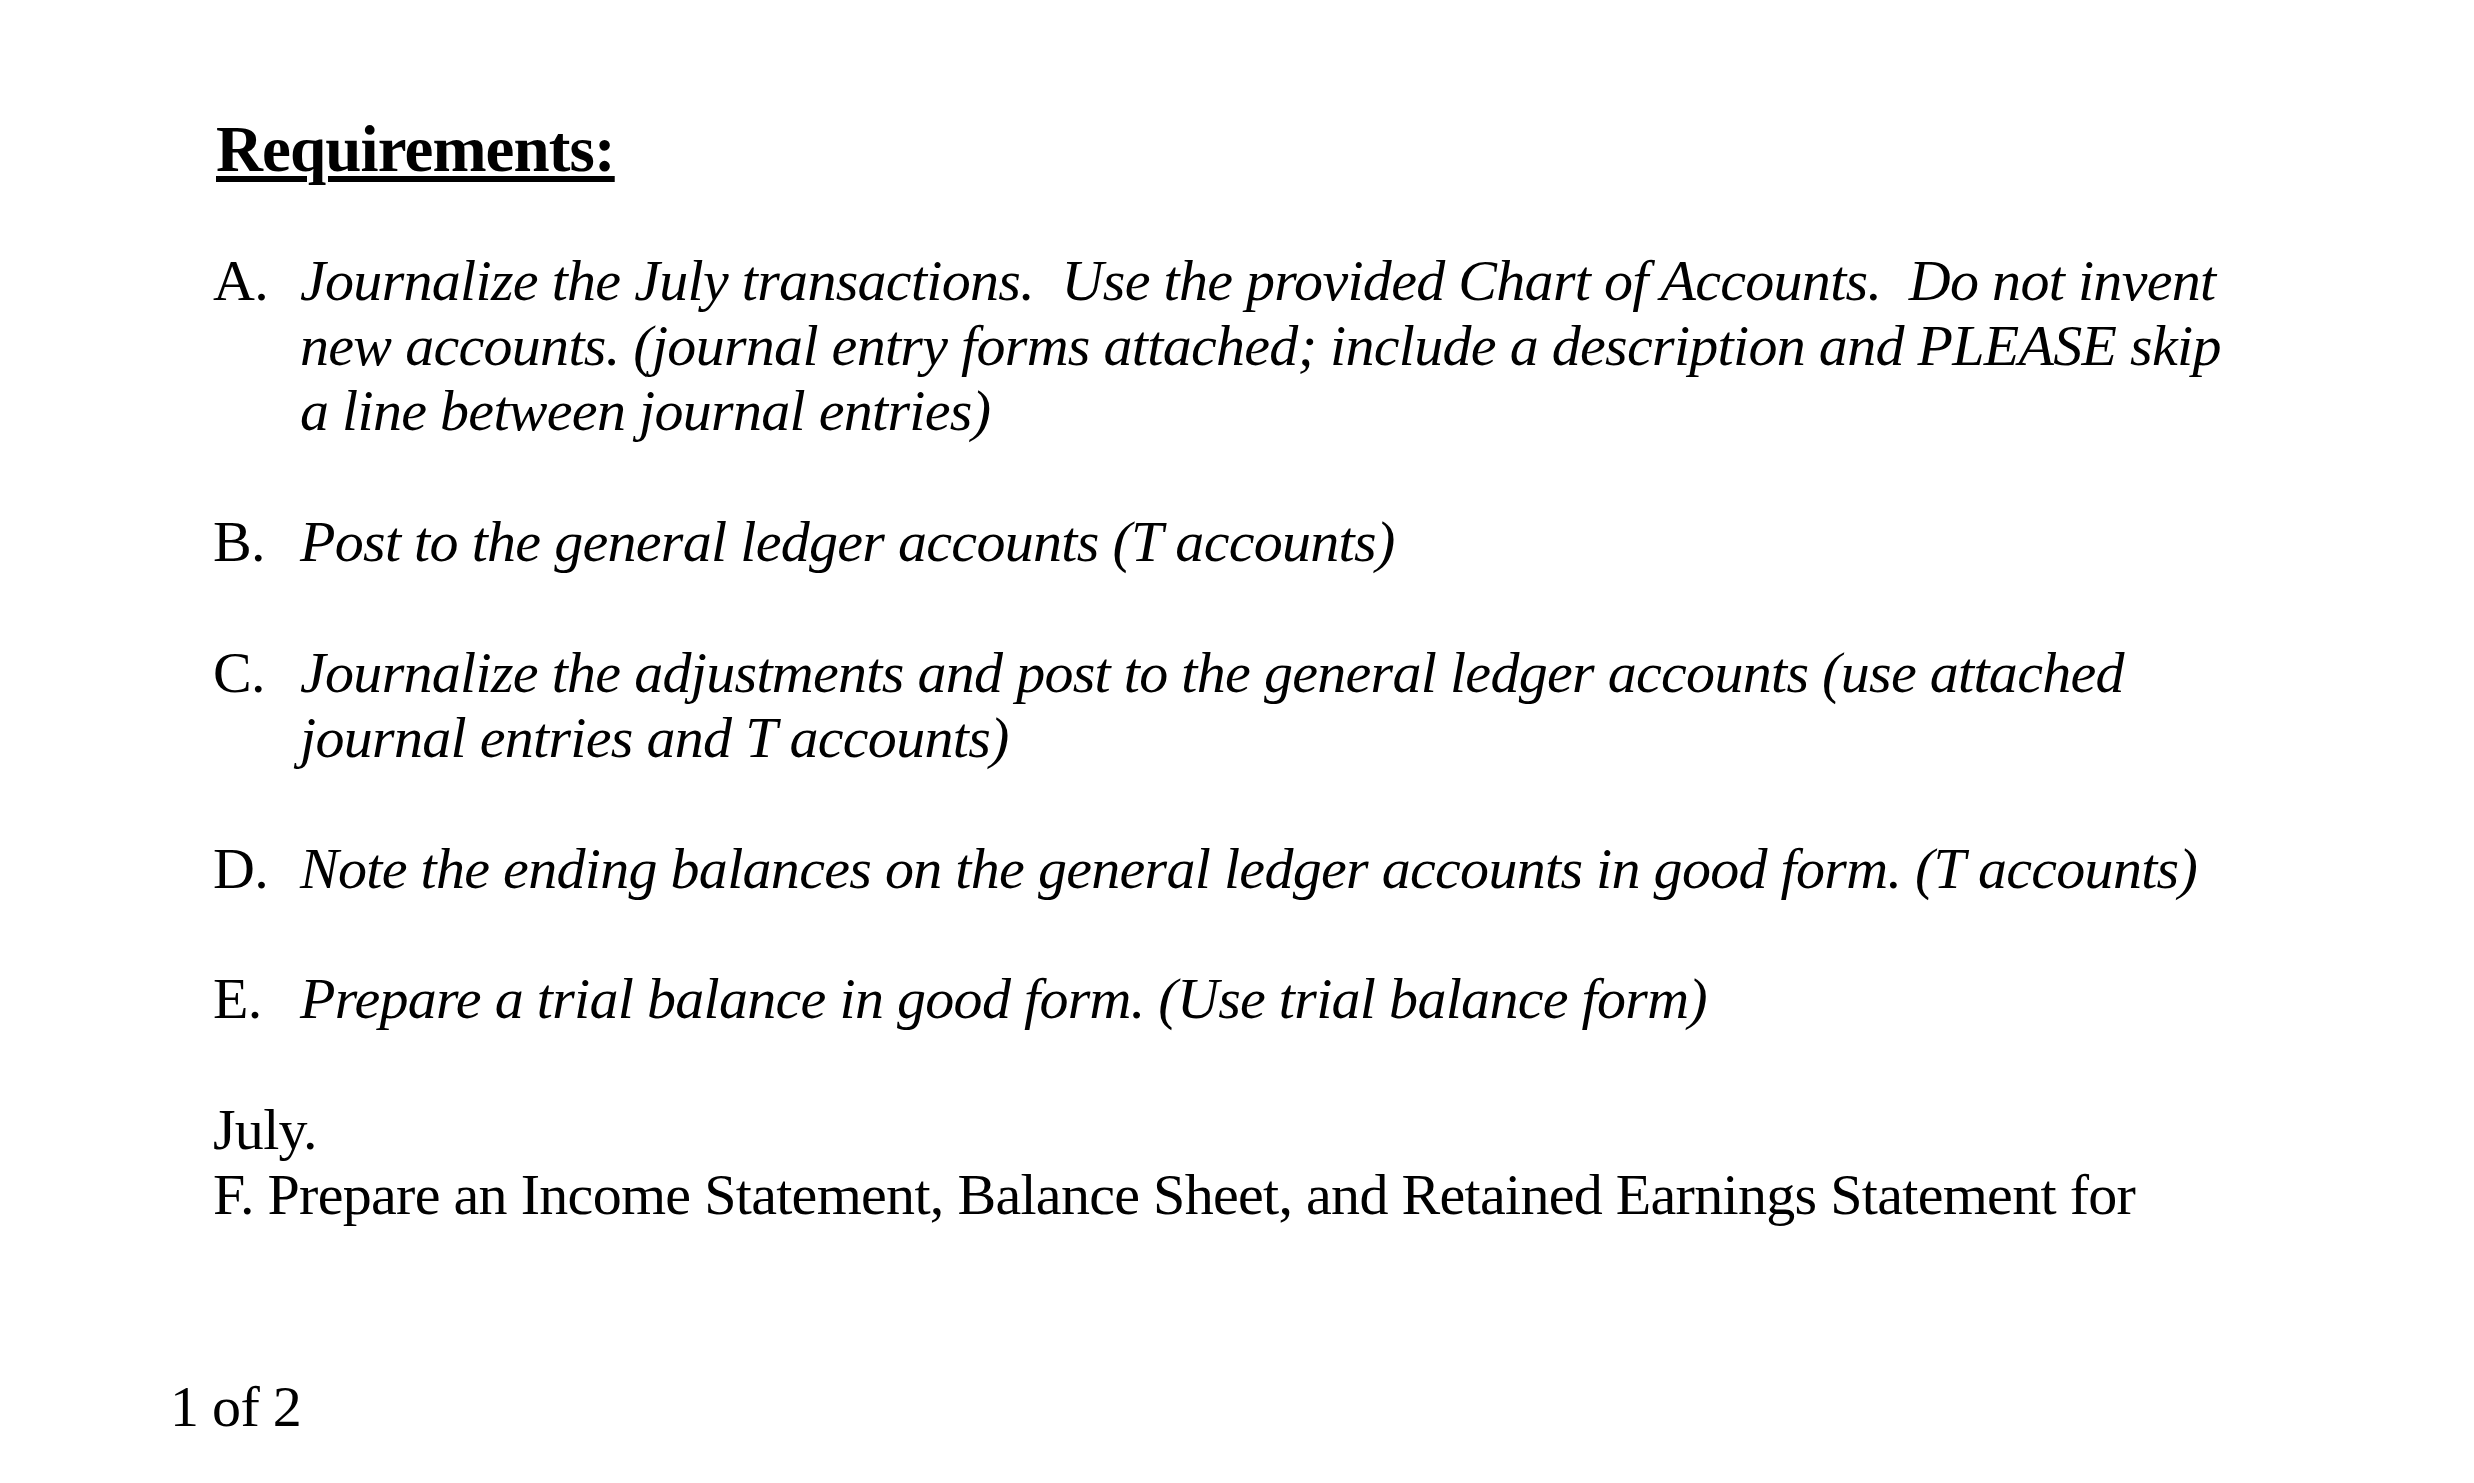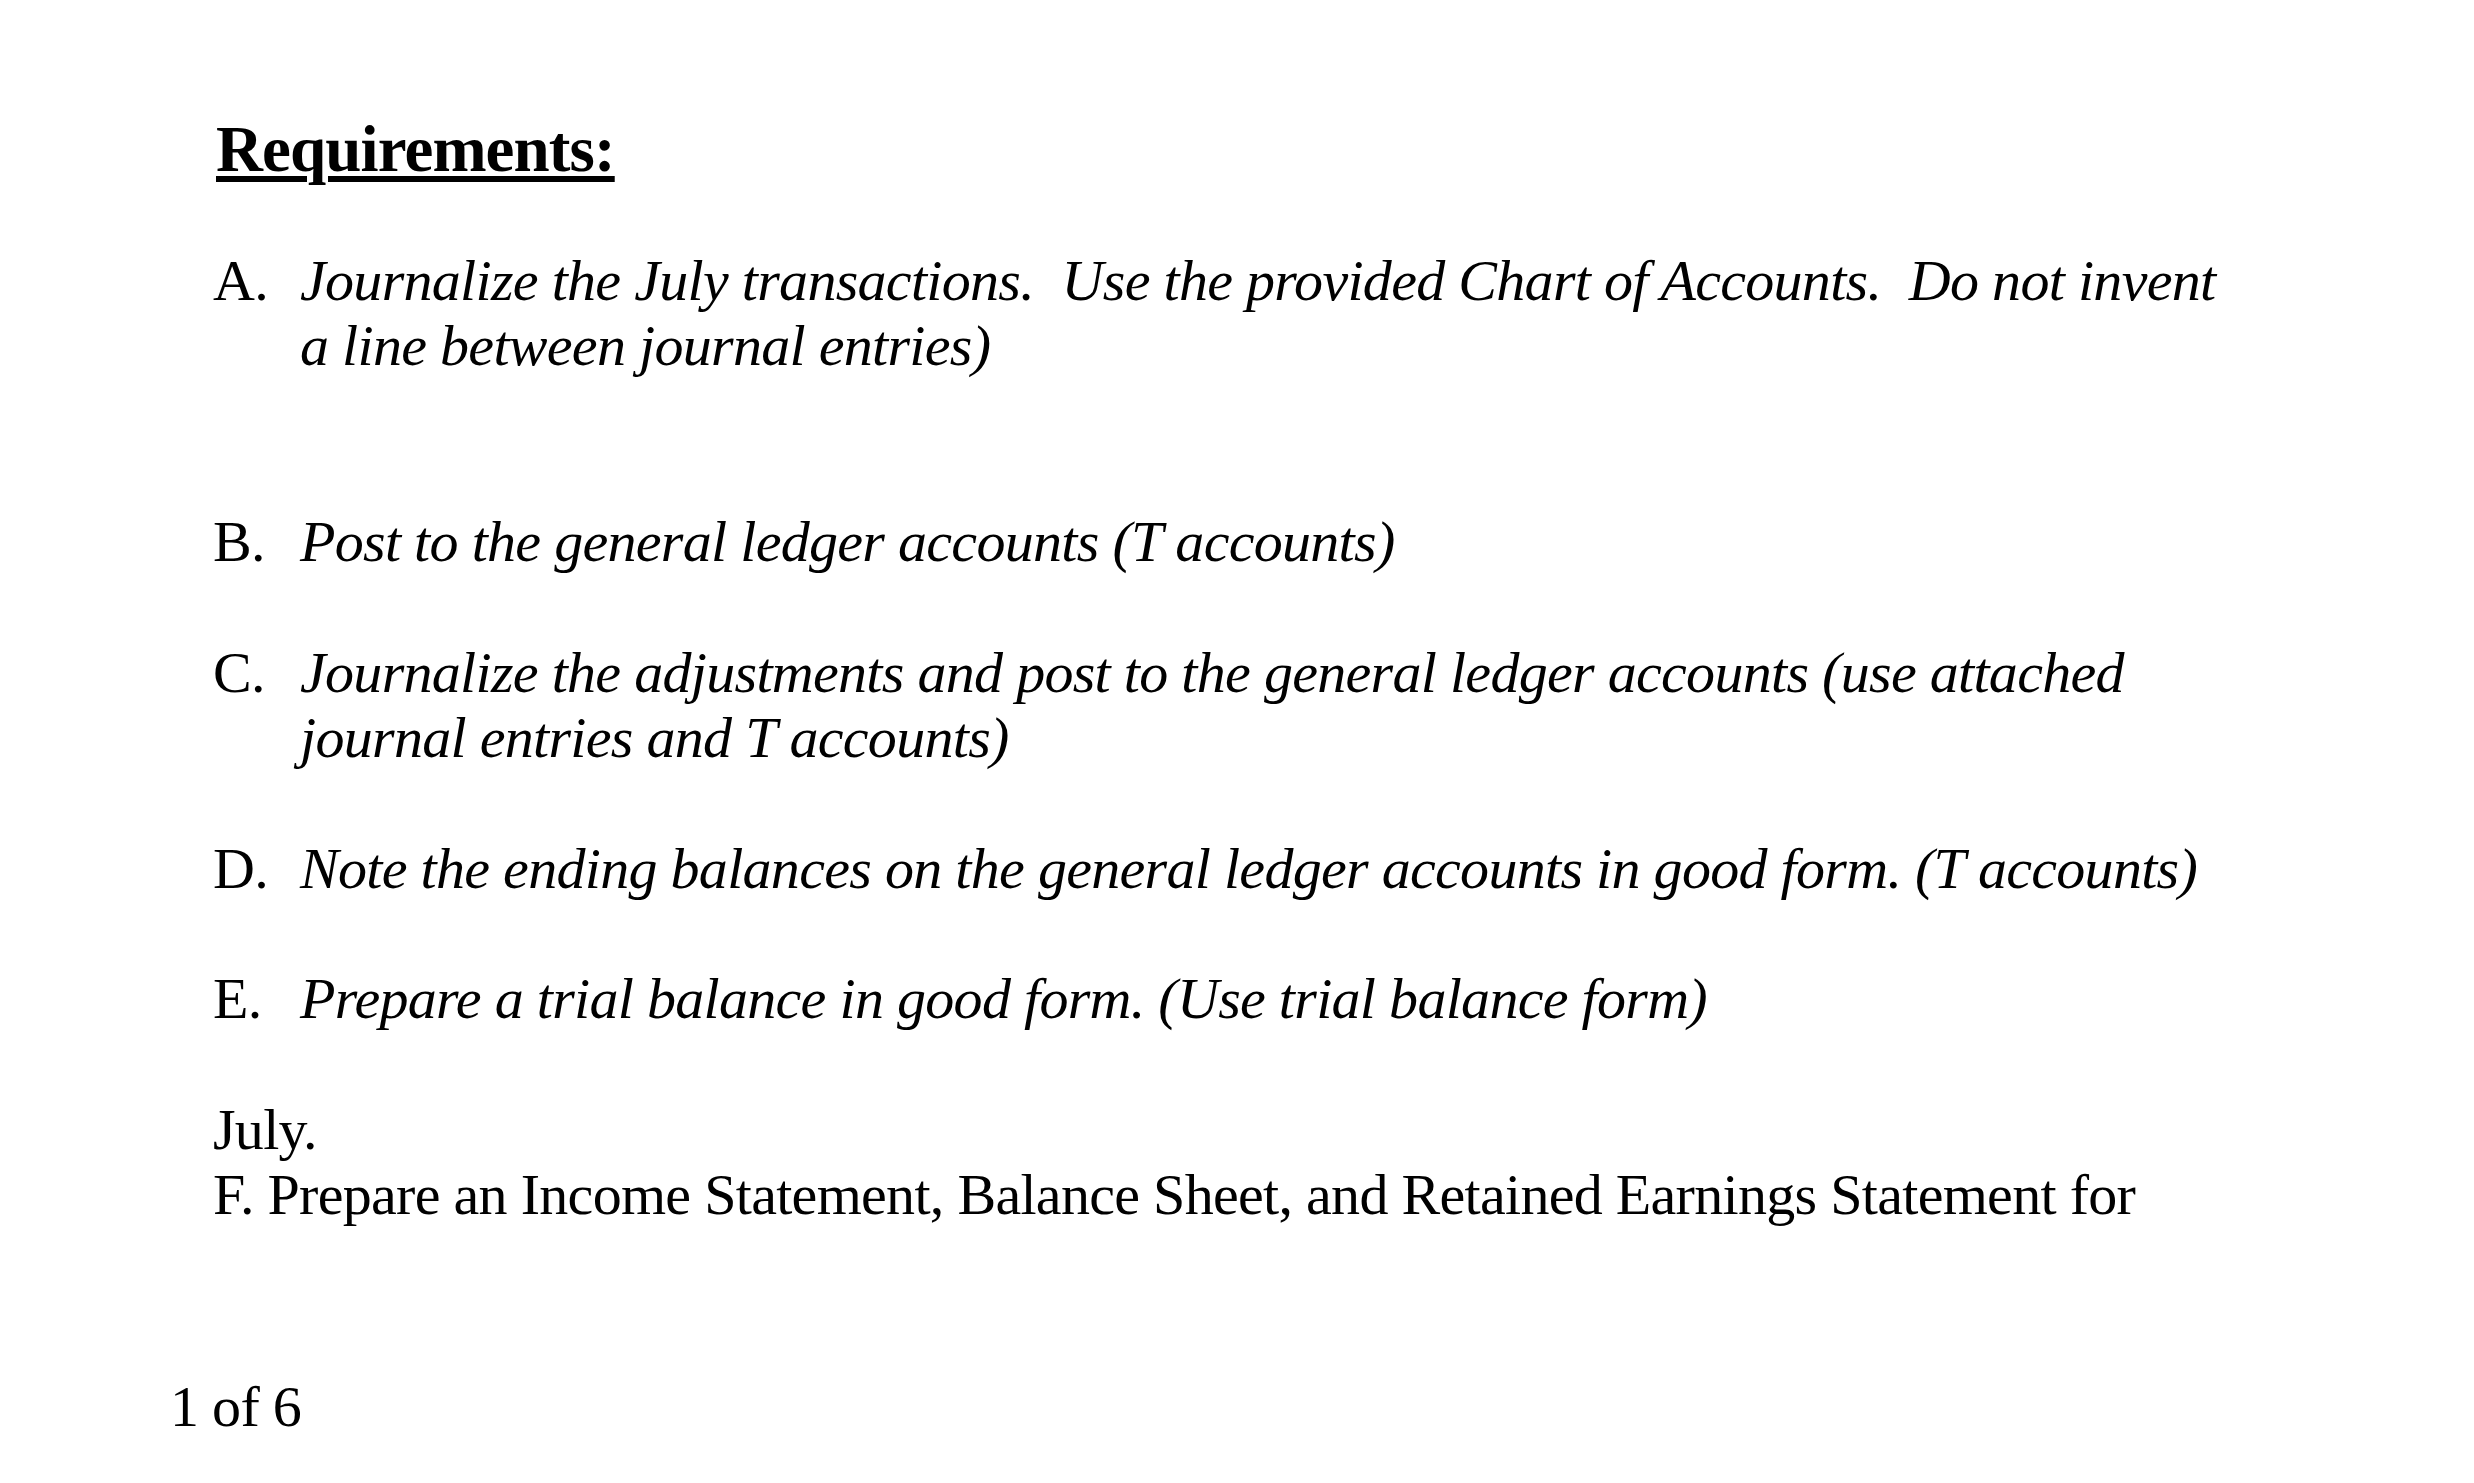--- a/index.html
+++ b/index.html
@@ -78,20 +78,21 @@
 <body>
 
 <div class="page">
 
   <h1 class="heading">Requirements:</h1>
 
   <div class="item item-a">
     <span class="label">A.</span>
     <div class="lines">
       <div class="line">Journalize the July transactions.  Use the provided Chart of Accounts.  Do not invent</div>
+      <div class="line">new accounts. (journal entry forms attached; include a description and PLEASE skip</div>
       <div class="line">a line between journal entries)</div>
     </div>
   </div>
 
   <div class="item item-b">
     <span class="label">B.</span>
     <div class="lines">
       <div class="line">Post to the general ledger accounts (T accounts)</div>
     </div>
   </div>
@@ -116,16 +117,16 @@
     <div class="lines">
       <div class="line">Prepare a trial balance in good form. (Use trial balance form)</div>
     </div>
   </div>
 
   <div class="para-f">
     <div class="line">July.</div>
     <div class="line">F. Prepare an Income Statement, Balance Sheet, and Retained Earnings Statement for</div>
   </div>
 
-  <div class="footer">1 of 6</div>
+  <div class="footer">1 of 2</div>
 
 </div>
 
 
 </body></html>

